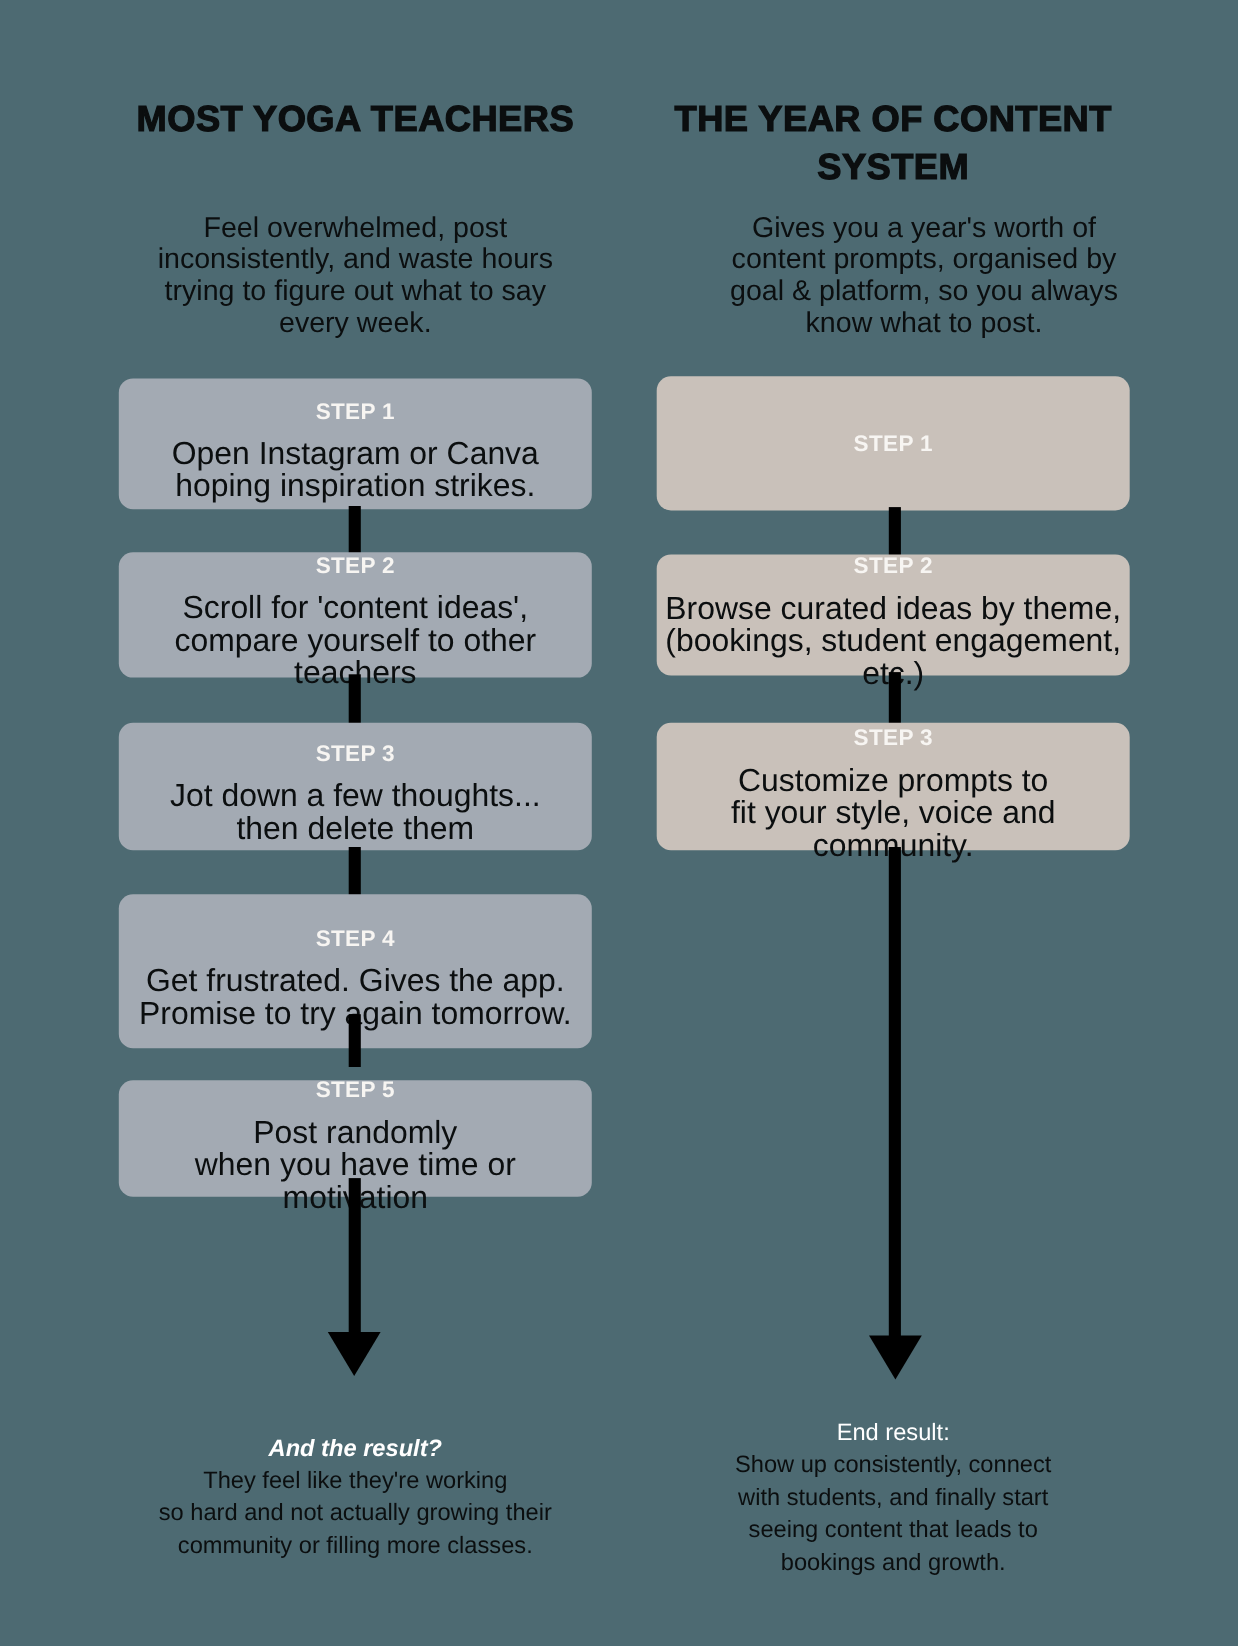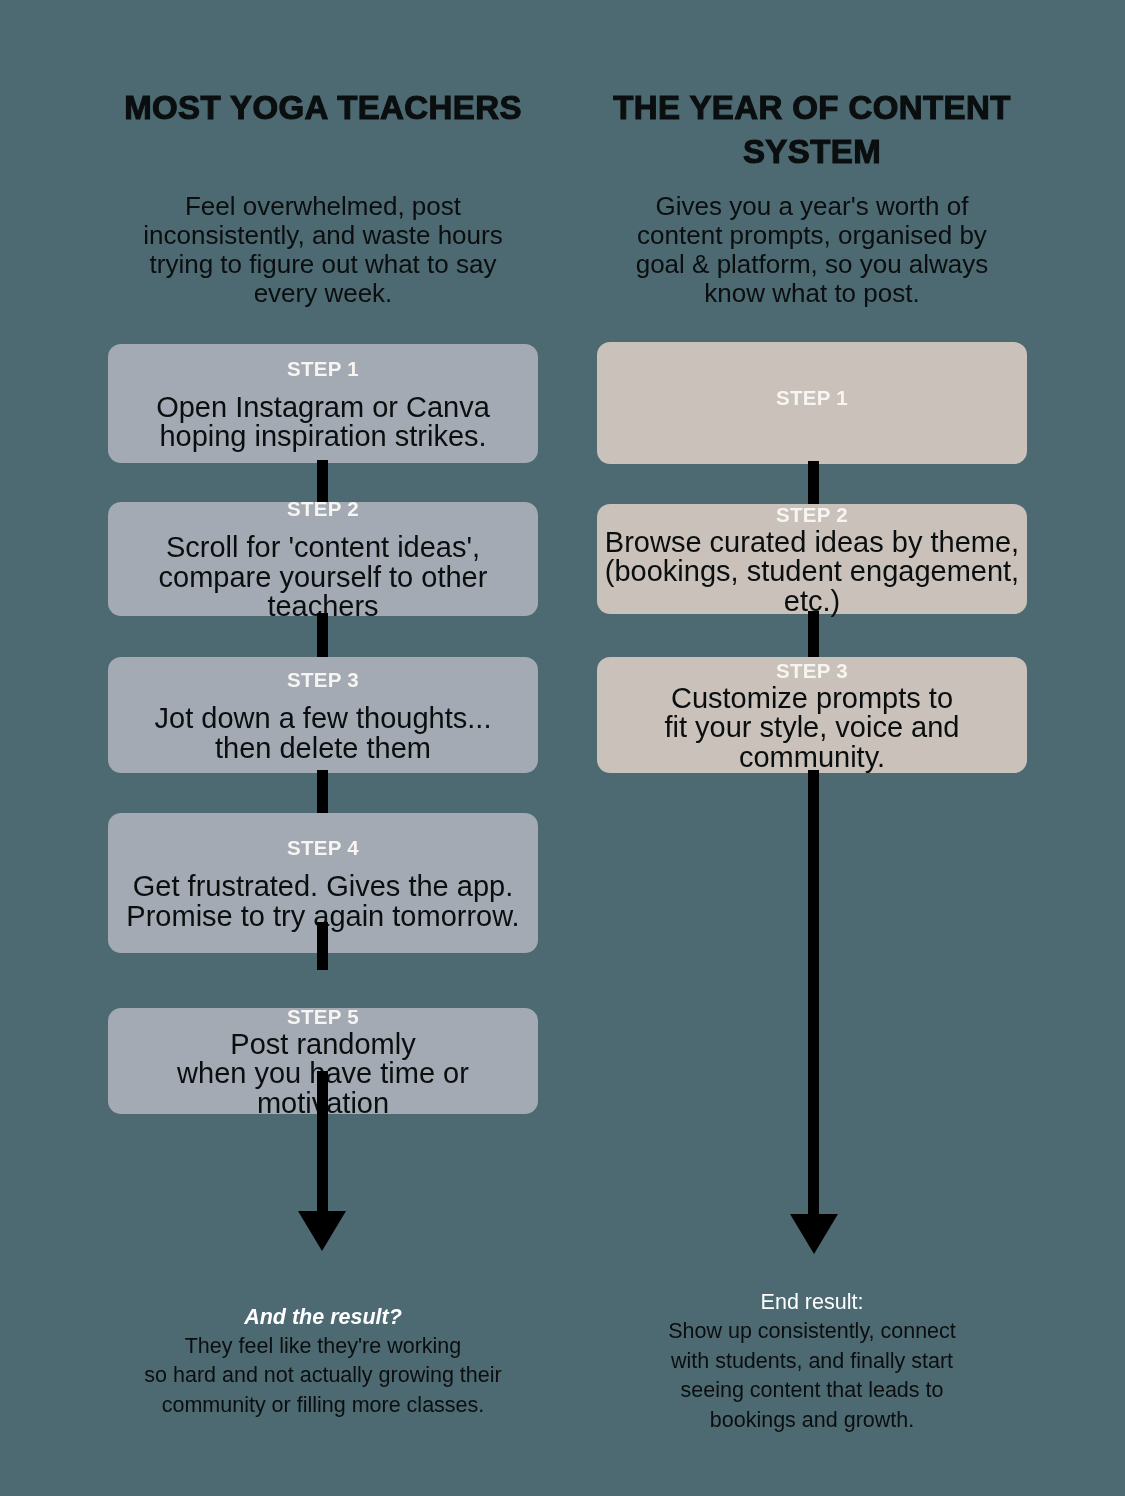--- a/index.html
+++ b/index.html
@@ -50,21 +50,21 @@
     position: absolute;
     width: 372px;
     left: 29px;
     text-align: center;
     color: #0b0e0f;
     font-size: 26px;
     line-height: 29px;
     font-weight: 400;
   }
   .col-sub.left-sub  { top: 192px; }
-  .col-sub.right-sub { top: 192px; }
+  .col-sub.right-sub { top: 192px; margin-left: 28px; }
 
   
   .box {
     position: absolute;
     left: 0;
     width: 430px;
     box-sizing: border-box;
     border-radius: 13px;
     text-align: center;
     padding: 9px 6px;
@@ -74,21 +74,21 @@
   }
   .box.cool { background: #a3aab3; }
   .box.warm { background: #c9c1ba; }
 
   .step-label {
     color: #f7f5f2;
     font-weight: 700;
     font-size: 20.5px;
     line-height: 26px;
     letter-spacing: 0.3px;
-    margin: 0;
+    margin: 12px;
   }
   .step-gap { margin-bottom: 11px; }
 
   .step-body {
     color: #0b0e0f;
     font-size: 29px;
     line-height: 29.5px;
     font-weight: 400;
     margin: 0;
     white-space: pre-line;
@@ -177,21 +177,21 @@
     </div>
     <div class="connector" style="top:770px; left:209px; height:45px;"></div>
 
     <div class="box cool" style="top:813px; height:140px;">
       <p class="step-label step-gap">STEP 4</p>
       <p class="step-body">Get frustrated. Gives the app.
 Promise to try again tomorrow.</p>
     </div>
     <div class="connector" style="top:922px; left:209px; height:48px;"></div>
 
-    <div class="box cool" style="top:1008px; height:106px;">
+    <div class="box cool" style="top:982px; height:106px;">
       <p class="step-label">STEP 5</p>
       <p class="step-body">Post randomly
 when you have time or motivation</p>
     </div>
 
     <div class="arrow-line" style="top:1071px; left:209px; height:143px;"></div>
     <div class="arrow-head" style="top:1211px; left:190px;"></div>
 
     <div class="result-box cool" style="top:1274px; height:174px;">
       <p class="result-lead em">And the result?</p>

